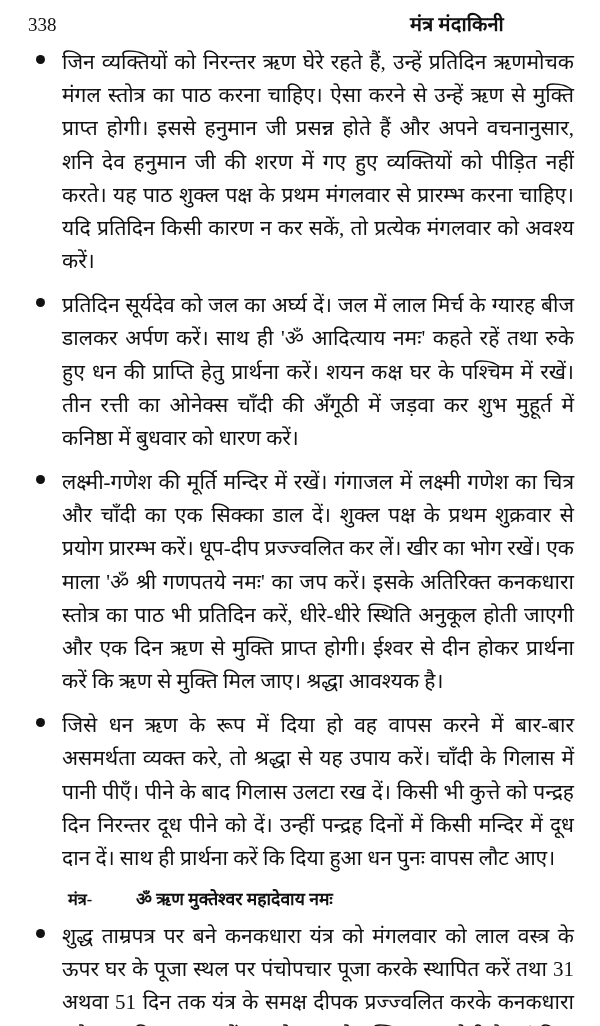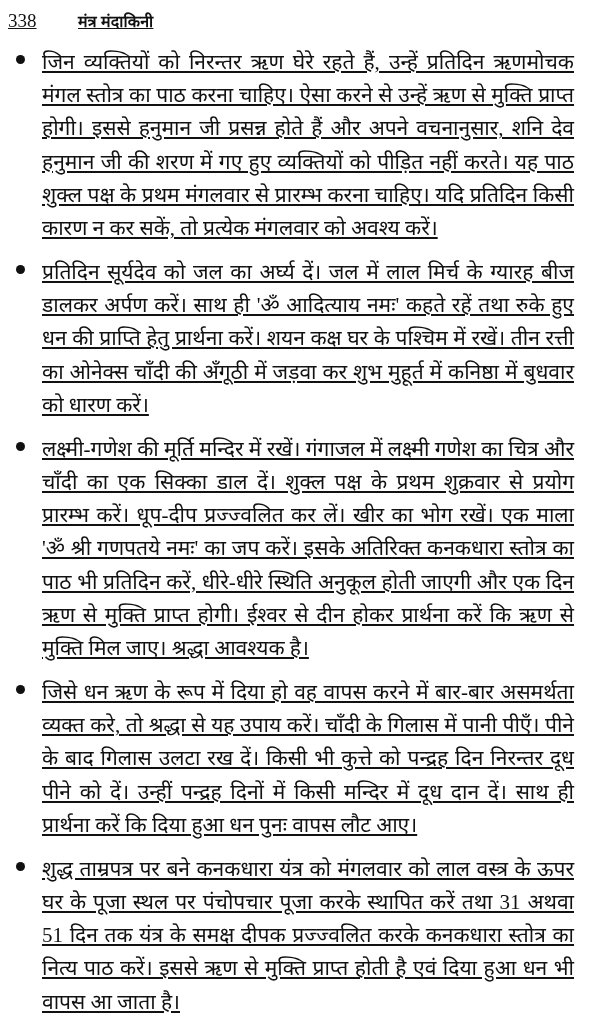--- a/index.html
+++ b/index.html
@@ -12,41 +12,40 @@
     height: 1026px;
     font-family: "Liberation Serif", "DejaVu Serif", serif;
     color: #111111;
     position: relative;
     overflow: hidden;
   }
   .page {
     width: 600px;
     height: 1006px;
     box-sizing: border-box;
-    padding: 10px 26px 8px 8px;
+    padding: 10px 26px 8px 28px;
     position: relative;
-    text-decoration: underline;
   }
   .header-row {
     display: flex;
     align-items: baseline;
     justify-content: flex-start;
     margin-bottom: 10px;
     height: 26px;
   }
   .page-number {
     font-size: 19px;
     font-weight: 400;
     color: #111;
     width: 70px;
   }
   .book-title {
     flex: 1;
-    text-align: left;
-    font-size: 16px;
+    text-align: right;
+    font-size: 20px;
     font-weight: 700;
     letter-spacing: 0.2px;
     margin-right: 70px;
   }
   .section-title {
     font-size: 21px;
     font-weight: 700;
     margin: 6px 0 10px 4px;
     letter-spacing: 0.2px;
   }
@@ -109,19 +108,23 @@
   </div>
 
 
   <ul class="bullets">
     <li>जिन व्यक्तियों को निरन्तर ऋण घेरे रहते हैं, उन्हें प्रतिदिन ऋणमोचक मंगल स्तोत्र का पाठ करना चाहिए। ऐसा करने से उन्हें ऋण से मुक्ति प्राप्त होगी। इससे हनुमान जी प्रसन्न होते हैं और अपने वचनानुसार, शनि देव हनुमान जी की शरण में गए हुए व्यक्तियों को पीड़ित नहीं करते। यह पाठ शुक्ल पक्ष के प्रथम मंगलवार से प्रारम्भ करना चाहिए। यदि प्रतिदिन किसी कारण न कर सकें, तो प्रत्येक मंगलवार को अवश्य करें।</li>
     <li>प्रतिदिन सूर्यदेव को जल का अर्घ्य दें। जल में लाल मिर्च के ग्यारह बीज डालकर अर्पण करें। साथ ही 'ॐ आदित्याय नमः' कहते रहें तथा रुके हुए धन की प्राप्ति हेतु प्रार्थना करें। शयन कक्ष घर के पश्चिम में रखें। तीन रत्ती का ओनेक्स चाँदी की अँगूठी में जड़वा कर शुभ मुहूर्त में कनिष्ठा में बुधवार को धारण करें।</li>
     <li>लक्ष्मी-गणेश की मूर्ति मन्दिर में रखें। गंगाजल में लक्ष्मी गणेश का चित्र और चाँदी का एक सिक्का डाल दें। शुक्ल पक्ष के प्रथम शुक्रवार से प्रयोग प्रारम्भ करें। धूप-दीप प्रज्ज्वलित कर लें। खीर का भोग रखें। एक माला 'ॐ श्री गणपतये नमः' का जप करें। इसके अतिरिक्त कनकधारा स्तोत्र का पाठ भी प्रतिदिन करें, धीरे-धीरे स्थिति अनुकूल होती जाएगी और एक दिन ऋण से मुक्ति प्राप्त होगी। ईश्वर से दीन होकर प्रार्थना करें कि ऋण से मुक्ति मिल जाए। श्रद्धा आवश्यक है।</li>
     <li>जिसे धन ऋण के रूप में दिया हो वह वापस करने में बार-बार असमर्थता व्यक्त करे, तो श्रद्धा से यह उपाय करें। चाँदी के गिलास में पानी पीएँ। पीने के बाद गिलास उलटा रख दें। किसी भी कुत्ते को पन्द्रह दिन निरन्तर दूध पीने को दें। उन्हीं पन्द्रह दिनों में किसी मन्दिर में दूध दान दें। साथ ही प्रार्थना करें कि दिया हुआ धन पुनः वापस लौट आए।</li>
   </ul>
 
+  <div class="mantra-block">
+    <span class="mantra-label">मंत्र-</span>
+    <span class="mantra-text">ॐ ऋण मुक्तेश्वर महादेवाय नमः</span>
+  </div>
 
 
   <ul class="bullets">
     <li>शुद्ध ताम्रपत्र पर बने कनकधारा यंत्र को मंगलवार को लाल वस्त्र के ऊपर घर के पूजा स्थल पर पंचोपचार पूजा करके स्थापित करें तथा 31 अथवा 51 दिन तक यंत्र के समक्ष दीपक प्रज्ज्वलित करके कनकधारा स्तोत्र का नित्य पाठ करें। इससे ऋण से मुक्ति प्राप्त होती है एवं दिया हुआ धन भी वापस आ जाता है।</li>
   </ul>
 
 </div>
 
 </body></html>

